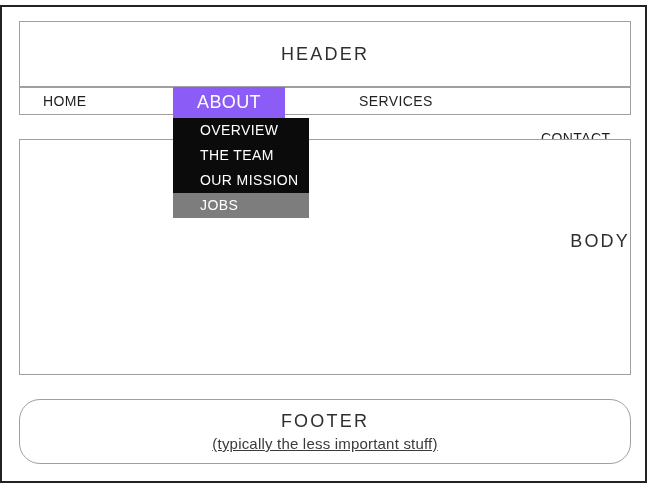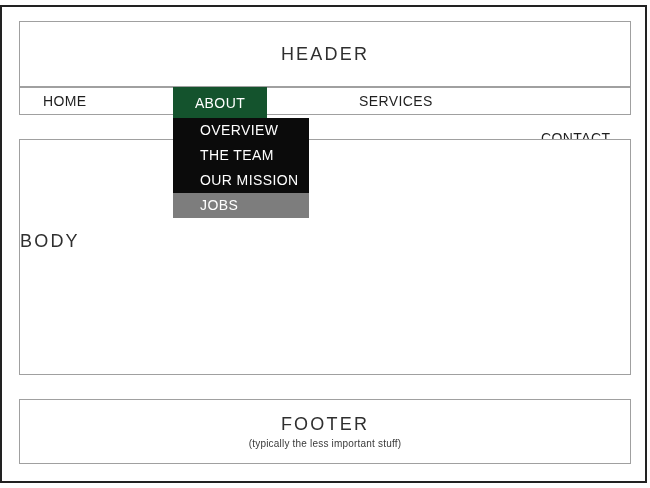--- a/index.html
+++ b/index.html
@@ -31,44 +31,44 @@
   .nav-item {
     position: absolute; top: 0; height: 26px; line-height: 26px;
     font-size: 14px; letter-spacing: 0.4px; color: #1f1f1f; cursor: pointer;
     white-space: nowrap;
   }
   .nav-home     { left: 23px; }
   .nav-services { left: 339px; }
   .nav-contact  { left: 521px; margin-top: 37px; }
 
   .nav-active {
-    position: absolute; left: 173px; top: 87px; width: 94px; height: 31px;
-    background: #14532d; color: #ffffff; z-index: 3;
+    position: absolute; left: 173px; top: 87px; width: 112px; height: 31px;
+    background: #8b5cf6; color: #ffffff; z-index: 3;
     display: flex; align-items: center; justify-content: center;
-    font-size: 14px; letter-spacing: 0.4px; cursor: pointer;
+    font-size: 18px; letter-spacing: 0.4px; cursor: pointer;
   }
 
   .dropdown {
     position: absolute; left: 173px; top: 118px; width: 136px; height: 100px;
     z-index: 4;
   }
   .dropdown-item {
     height: 25px; line-height: 25px; padding-left: 27px;
     background: #0b0b0b; color: #ffffff;
     font-size: 14px; letter-spacing: 0.4px; cursor: pointer; white-space: nowrap;
   }
   .dropdown-item.highlighted { background: #7d7d7d; }
 
   .body-box { left: 19px; top: 139px; width: 612px; height: 236px;
-    text-align: left; padding-top: 91px; }
+    text-align: right; padding-top: 91px; }
 
   .footer-box { left: 19px; top: 399px; width: 612px; height: 65px;
     display: flex; flex-direction: column; align-items: center; justify-content: center;
-    text-align: center; }
-  .footer-box .section-subtitle { margin-top: 3px; font-size: 10px; }
+    text-align: center; border-radius: 21px; }
+  .footer-box .section-subtitle { margin-top: 3px; font-size: 15px; text-decoration: underline; }
 </style>
 </head>
 <body>
 
 <div class="frame"></div>
 
 <div class="wf-box header-box">
   <span class="section-title">HEADER</span>
 </div>
 

